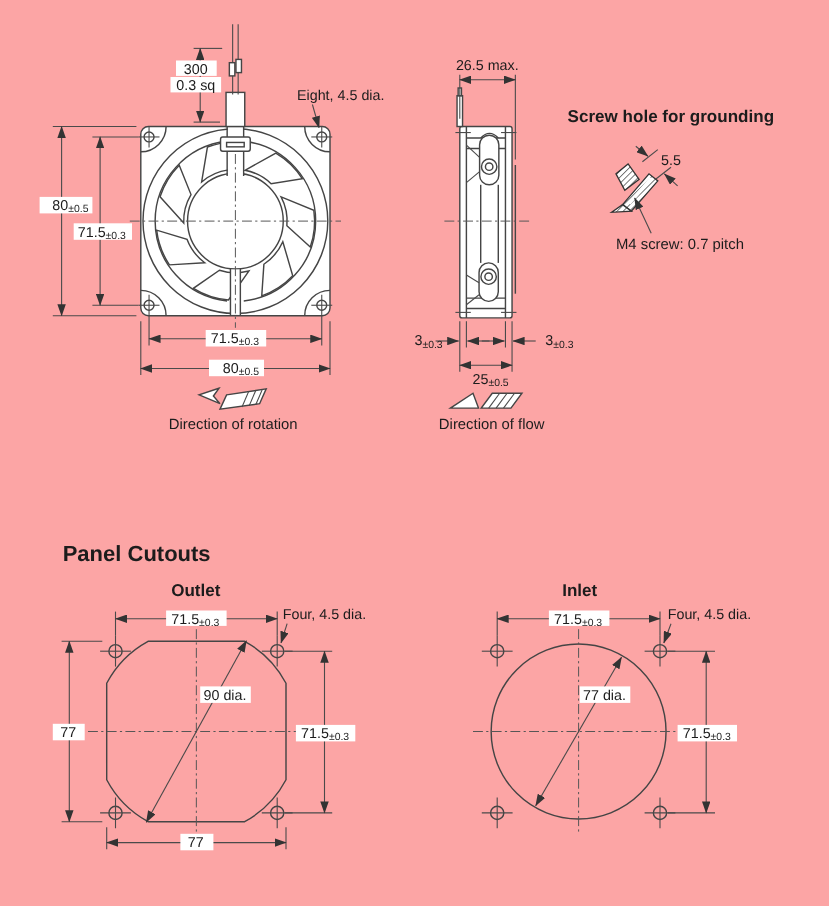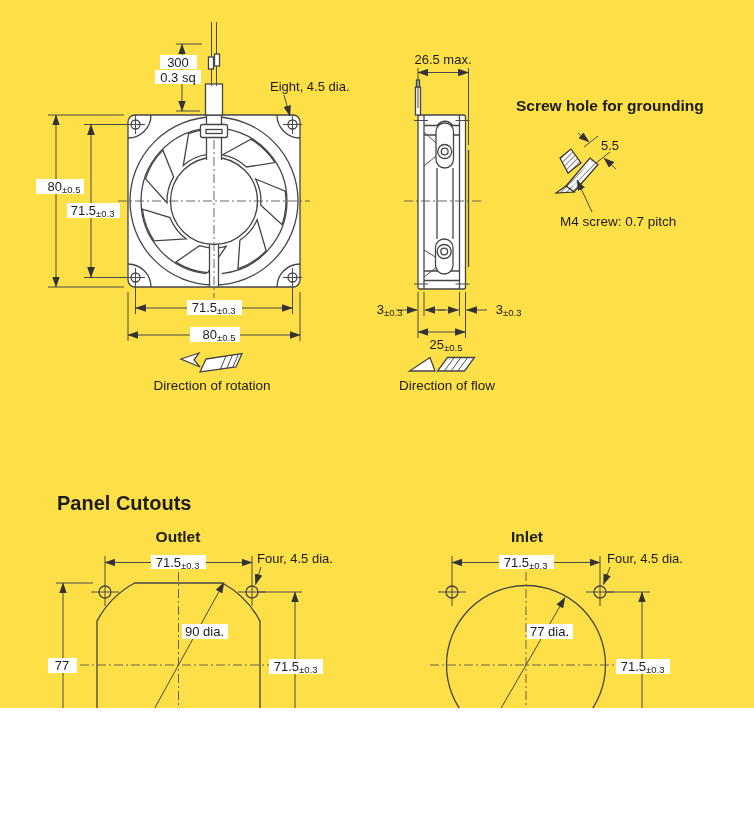--- a/index.html
+++ b/index.html
@@ -1,16 +1,16 @@
 <!DOCTYPE html>
 <html><head>
 <meta charset="utf-8">
 <style>
   html,body{margin:0;padding:0;background:#fff;}
-  .canvas{position:relative;width:754px;height:708px;background:#fde047;overflow:hidden;
+  .canvas{position:relative;width:754px;height:824px;background:#fca5a5;overflow:hidden;
           font-family:"Liberation Sans",sans-serif;}
   svg{display:block;}
   text{fill:#1c1c1c;font-family:"Liberation Sans",sans-serif;}
   .dim{font-size:13px;}
   .tol{font-size:9.5px;}
   .cap{font-size:13.5px;}
   .h-bold{font-size:15.5px;font-weight:bold;}
   .h-big{font-size:20px;font-weight:bold;}
   .geo{stroke:#454545;stroke-width:1.3;fill:none;}
   .geow{stroke:#454545;stroke-width:1.3;fill:#fff;}

